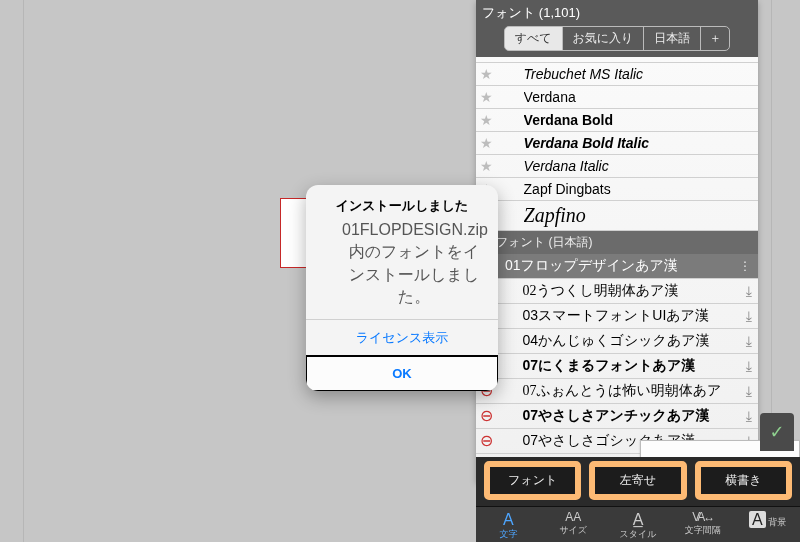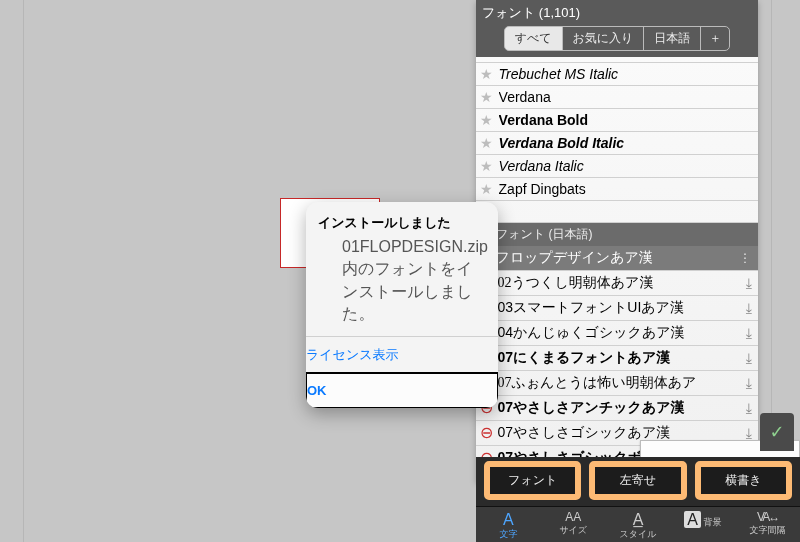--- a/index.html
+++ b/index.html
@@ -70,20 +70,21 @@
   .fp-star {
     color:#bdbdbd;
     font-size:14px;
     margin-right:6px;
     line-height:1;
   }
   .fp-name {
     flex:1;
     white-space:nowrap;
     overflow:hidden;
+    margin-left:25px;
   }
   .fp-row.italic .fp-name { font-style:italic; }
   .fp-row.bold .fp-name { font-weight:700; }
   .fp-row.serif .fp-name { font-family: "Times New Roman", serif; }
   .fp-row.script .fp-name { font-family: cursive; font-style:italic; }
   .fp-section {
     background:#6b6b6b; color:#efefef;
     font-size:12px;
     padding:3px 8px;
   }
@@ -157,27 +158,27 @@
     right:0px; bottom:60px;
     width:160px; height:42px;
     background:#fdfdfd;
     border:1px solid #bbb;
     box-shadow:0 1px 2px rgba(0,0,0,.2);
   }
 
   
   .dialog {
     position:absolute;
-    left:306px; top:202px;
+    left:306px; top:185px;
     width:192px;
     background:#f4f4f4;
     border-radius:12px;
     box-shadow:0 6px 18px rgba(0,0,0,.3);
     overflow:hidden;
-    text-align:left;
+    text-align:center;
   }
   .dlg-body { padding:12px 12px 10px 12px; }
   .dlg-title { font-size:13px; font-weight:600; margin-bottom:4px; }
   .dlg-msg { font-size:16px; color:#555; line-height:1.4;margin-left:24px; }
   .dlg-btn {
     border-top:1px solid #d0d0d0;
     color:#0a7aff;
     font-size:13px;
     padding:9px 0;
     background:#f4f4f4;
@@ -228,20 +229,21 @@
     <div class="fp-row italic">
       <span class="fp-star">★</span>
       <span class="fp-name">Verdana Italic</span>
     </div>
     <div class="fp-row">
       <span class="fp-star">★</span>
       <span class="fp-name">Zapf Dingbats</span>
     </div>
     <div class="fp-row script">
       <span class="fp-star">★</span>
+      <span class="fp-name" style="font-size:20px;">Zapfino</span>
     </div>
 
     <div class="fp-section">加フォント (日本語)</div>
 
     <div class="fp-row selected">
       <span class="fp-name">01フロップデザインあア漢</span>
       <span class="more-icon">⋮</span>
     </div>
     <div class="fp-row serif">
       <span class="fp-del">⊖</span>
@@ -310,26 +312,26 @@
     </div>
     <div class="fmt-item">
       <span class="ic ic-small">AA</span>
       <span>サイズ</span>
     </div>
     <div class="fmt-item">
       <span class="ic" style="text-decoration:underline;">A̲</span>
       <span>スタイル</span>
     </div>
     <div class="fmt-item">
+      <span class="ic ic-small" style="letter-spacing:-2px;"><span>VA</span>↔</span>
+      <span>文字間隔</span>
+    </div>
+    <div class="fmt-item">
       <span class="ic" style="background:#ddd;color:#222;display:inline-block;padding:0 3px;border-radius:2px;">A</span>
       <span>背景</span>
-    </div>
-    <div class="fmt-item">
-      <span class="ic ic-small" style="letter-spacing:-2px;"><span>VA</span>↔</span>
-      <span>文字間隔</span>
     </div>
   </div>
 </div>
 
 <div class="dialog">
   <div class="dlg-body">
     <div class="dlg-title">インストールしました</div>
     <div class="dlg-msg">01FLOPDESIGN.zip 内のフォントをインストールしました。</div>
   </div>
   <div class="dlg-btn">ライセンス表示</div>

